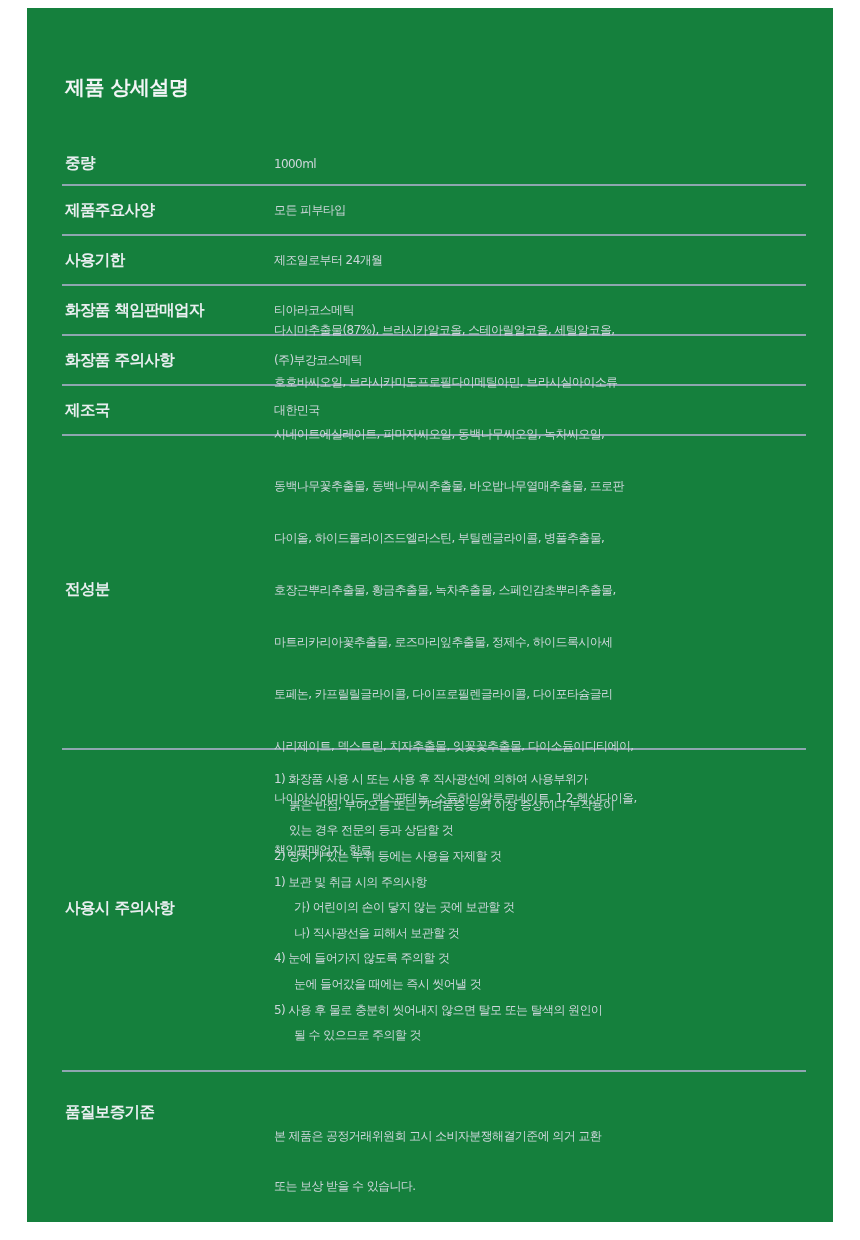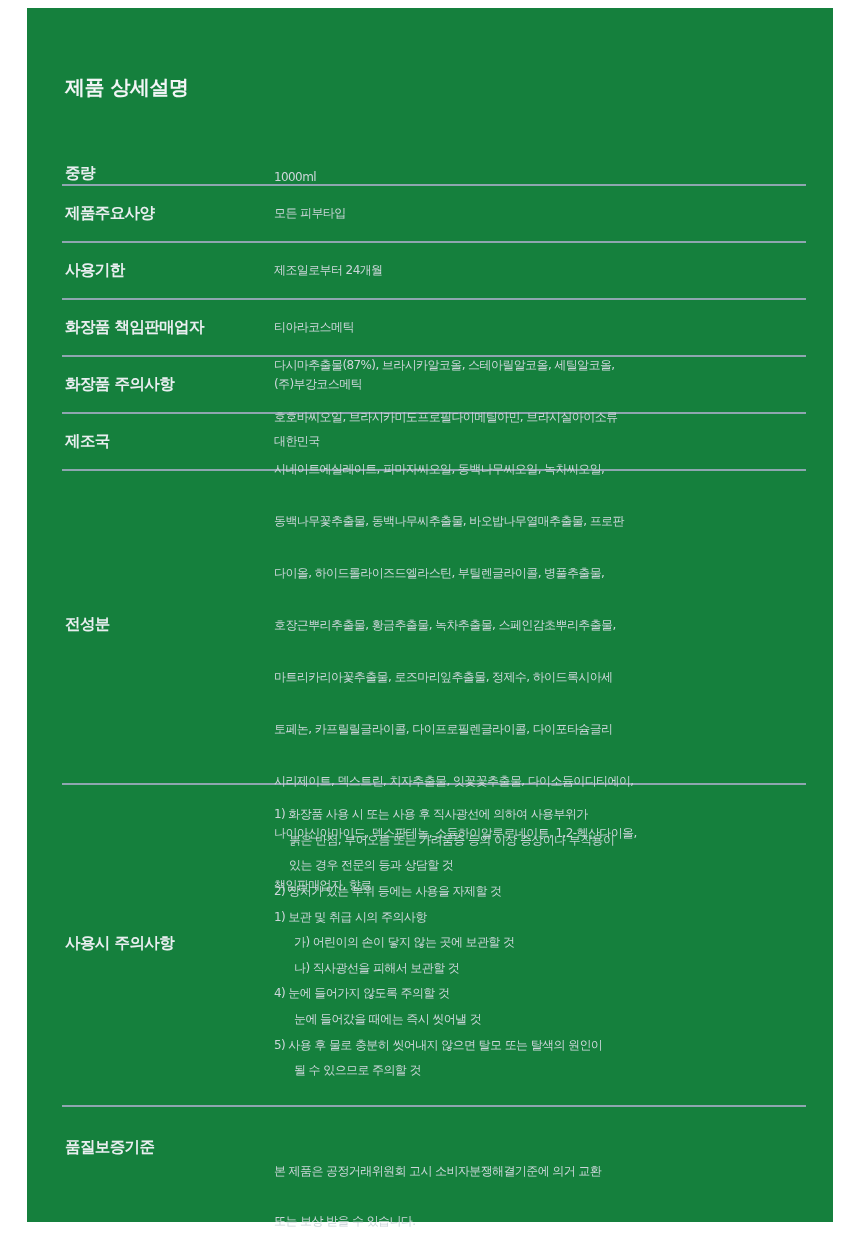--- a/index.html
+++ b/index.html
@@ -58,25 +58,24 @@
       padding-left: 3px;
       box-sizing: border-box;
     }
     .value {
       flex: 1;
       font-size: 12px;
       color: #cdd6da;
       letter-spacing: -0.6px;
     }
     .r-simple {
-      height: 57px;
+      height: 50px;
     }
     .r-simple.first {
       height: 43px;
-      align-items: flex-end;
     }
     .r-ingredients {
       height: 314px;
       padding: 5px 0 10px 0;
     }
     .r-ingredients .value {
       line-height: 26px;
       white-space: pre-line;
       margin-right: -14px;
     }

